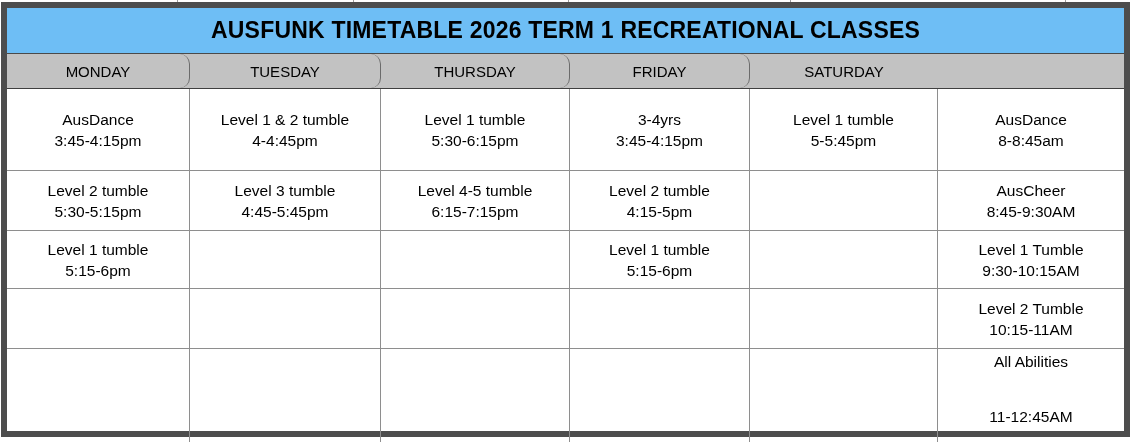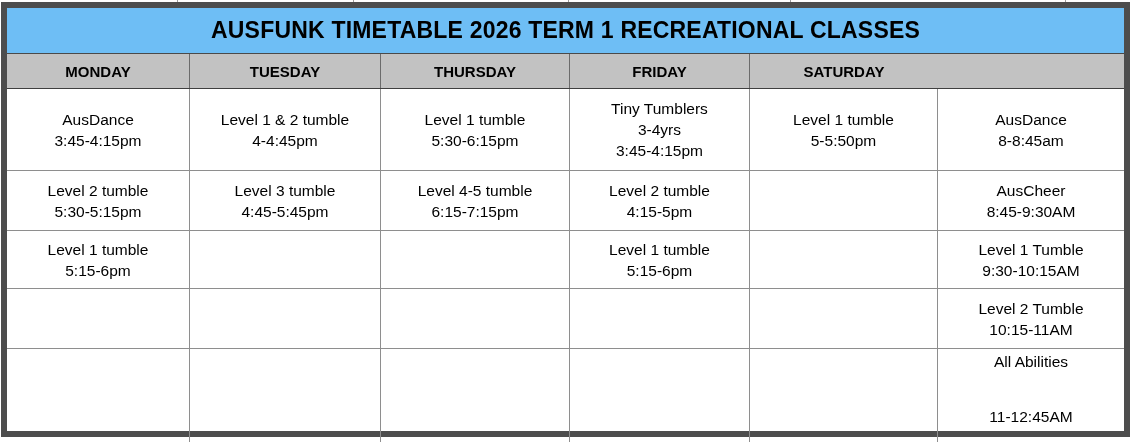--- a/index.html
+++ b/index.html
@@ -45,23 +45,24 @@
     background: #c2c2c2;
     border-bottom: 1px solid #3f3f3f;
     display: grid;
     grid-template-columns: 183px 191px 189px 180px 188px 1fr;
   }
   .day-cell {
     display: flex;
     align-items: center;
     justify-content: center;
     font-size: 15px;
-    font-weight: bold;
+    font-weight: normal;
     border-right: 1px solid #6b6b6b;
     box-sizing: border-box;
+    border-radius: 10px;
   }
   .day-cell:last-child { border-right: none; }
 
   .body-grid {
     flex: 1 1 auto;
     display: grid;
     grid-template-columns: 183px 191px 189px 180px 188px 1fr;
     grid-template-rows: 82px 60px 58px 60px 1fr;
   }
   .cell {
@@ -116,27 +117,26 @@
         </div>
         <div class="cell">
           <div class="cell-line">Level 1 &amp; 2 tumble</div>
           <div class="cell-line">4-4:45pm</div>
         </div>
         <div class="cell">
           <div class="cell-line">Level 1 tumble</div>
           <div class="cell-line">5:30-6:15pm</div>
         </div>
         <div class="cell">
-          <div class="cell-line">Tiny Tumblers</div>
           <div class="cell-line">3-4yrs</div>
           <div class="cell-line">3:45-4:15pm</div>
         </div>
         <div class="cell">
           <div class="cell-line">Level 1 tumble</div>
-          <div class="cell-line">5-5:50pm</div>
+          <div class="cell-line">5-5:45pm</div>
         </div>
         <div class="cell last-col">
           <div class="cell-line">AusDance</div>
           <div class="cell-line">8-8:45am</div>
         </div>
         <div class="cell">
           <div class="cell-line">Level 2 tumble</div>
           <div class="cell-line">5:30-5:15pm</div>
         </div>
         <div class="cell">

